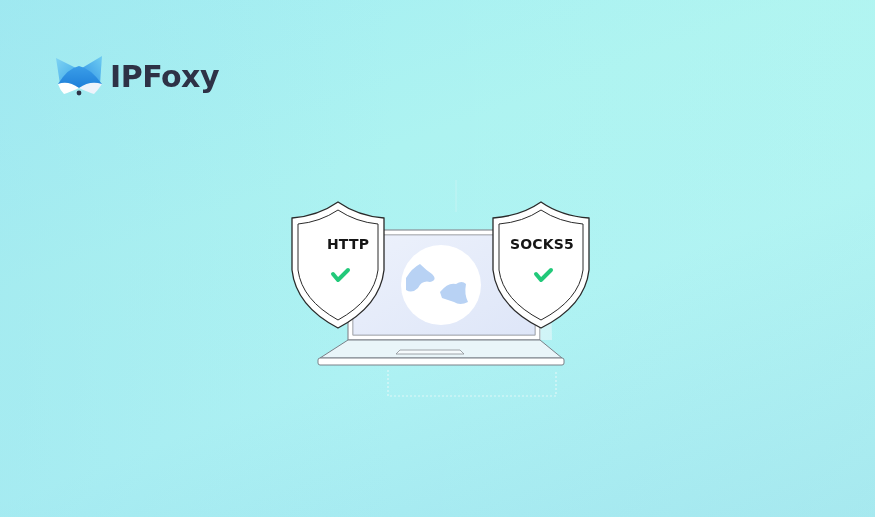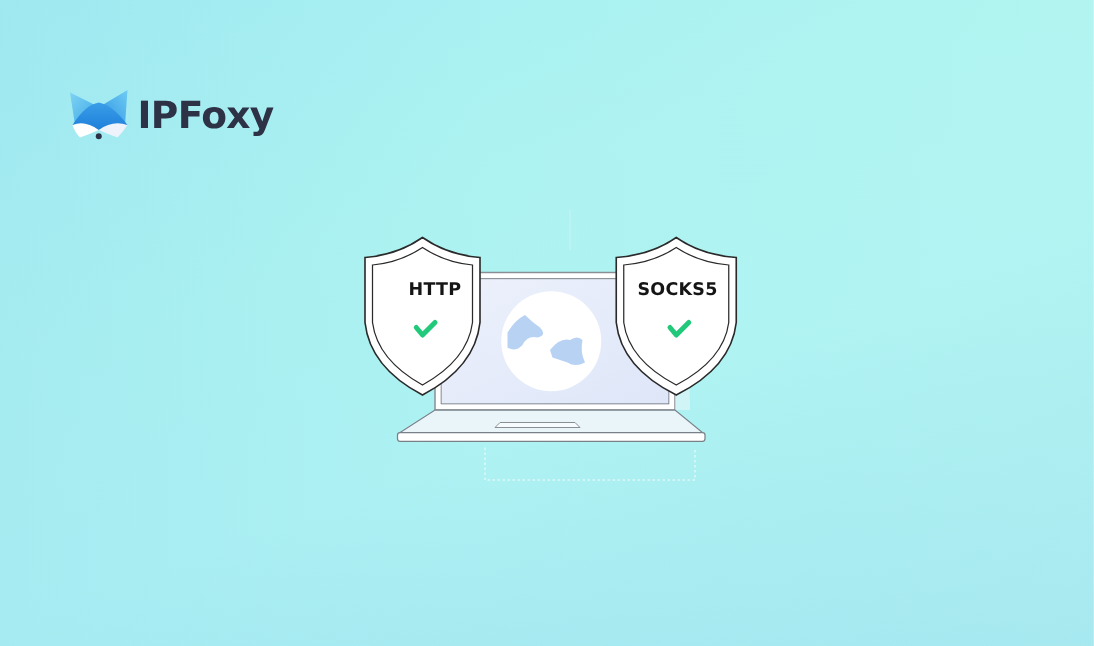--- a/index.html
+++ b/index.html
@@ -7,35 +7,35 @@
     body {
       position: relative;
       background: linear-gradient(160deg, #a4eef2 0%, #adf3f1 35%, #aef2f3 60%, #9fe3ef 100%);
       font-family: "Liberation Sans", sans-serif;
     }
     .bg-overlay {
       position: absolute; inset: 0;
       background: linear-gradient(90deg, rgba(150,222,238,0.35) 0%, rgba(255,255,255,0) 45%, rgba(190,250,240,0.25) 100%);
     }
     .logo {
-      position: absolute; left: 54px; top: 70px;
+      position: absolute; left: 54px; top: 54px;
       display: flex; align-items: center; gap: 6px;
     }
     .logo-icon { width: 50px; height: 44px; }
     .logo-text {
       font-family: "DejaVu Sans", sans-serif;
       font-weight: bold;
       font-size: 30px;
       letter-spacing: -0.5px;
       color: #2e3246;
       line-height: 1;
       margin-top: 2px;
     }
     .illustration {
-      position: absolute; left: 280px; top: 158px;
+      position: absolute; left: 280px; top: 170px;
       width: 320px; height: 240px;
     }
     .shield-label {
       position: absolute;
       font-family: "DejaVu Sans", sans-serif;
       font-weight: bold;
       font-size: 14px;
       color: #151515;
       text-align: center;
       letter-spacing: 0.2px;

